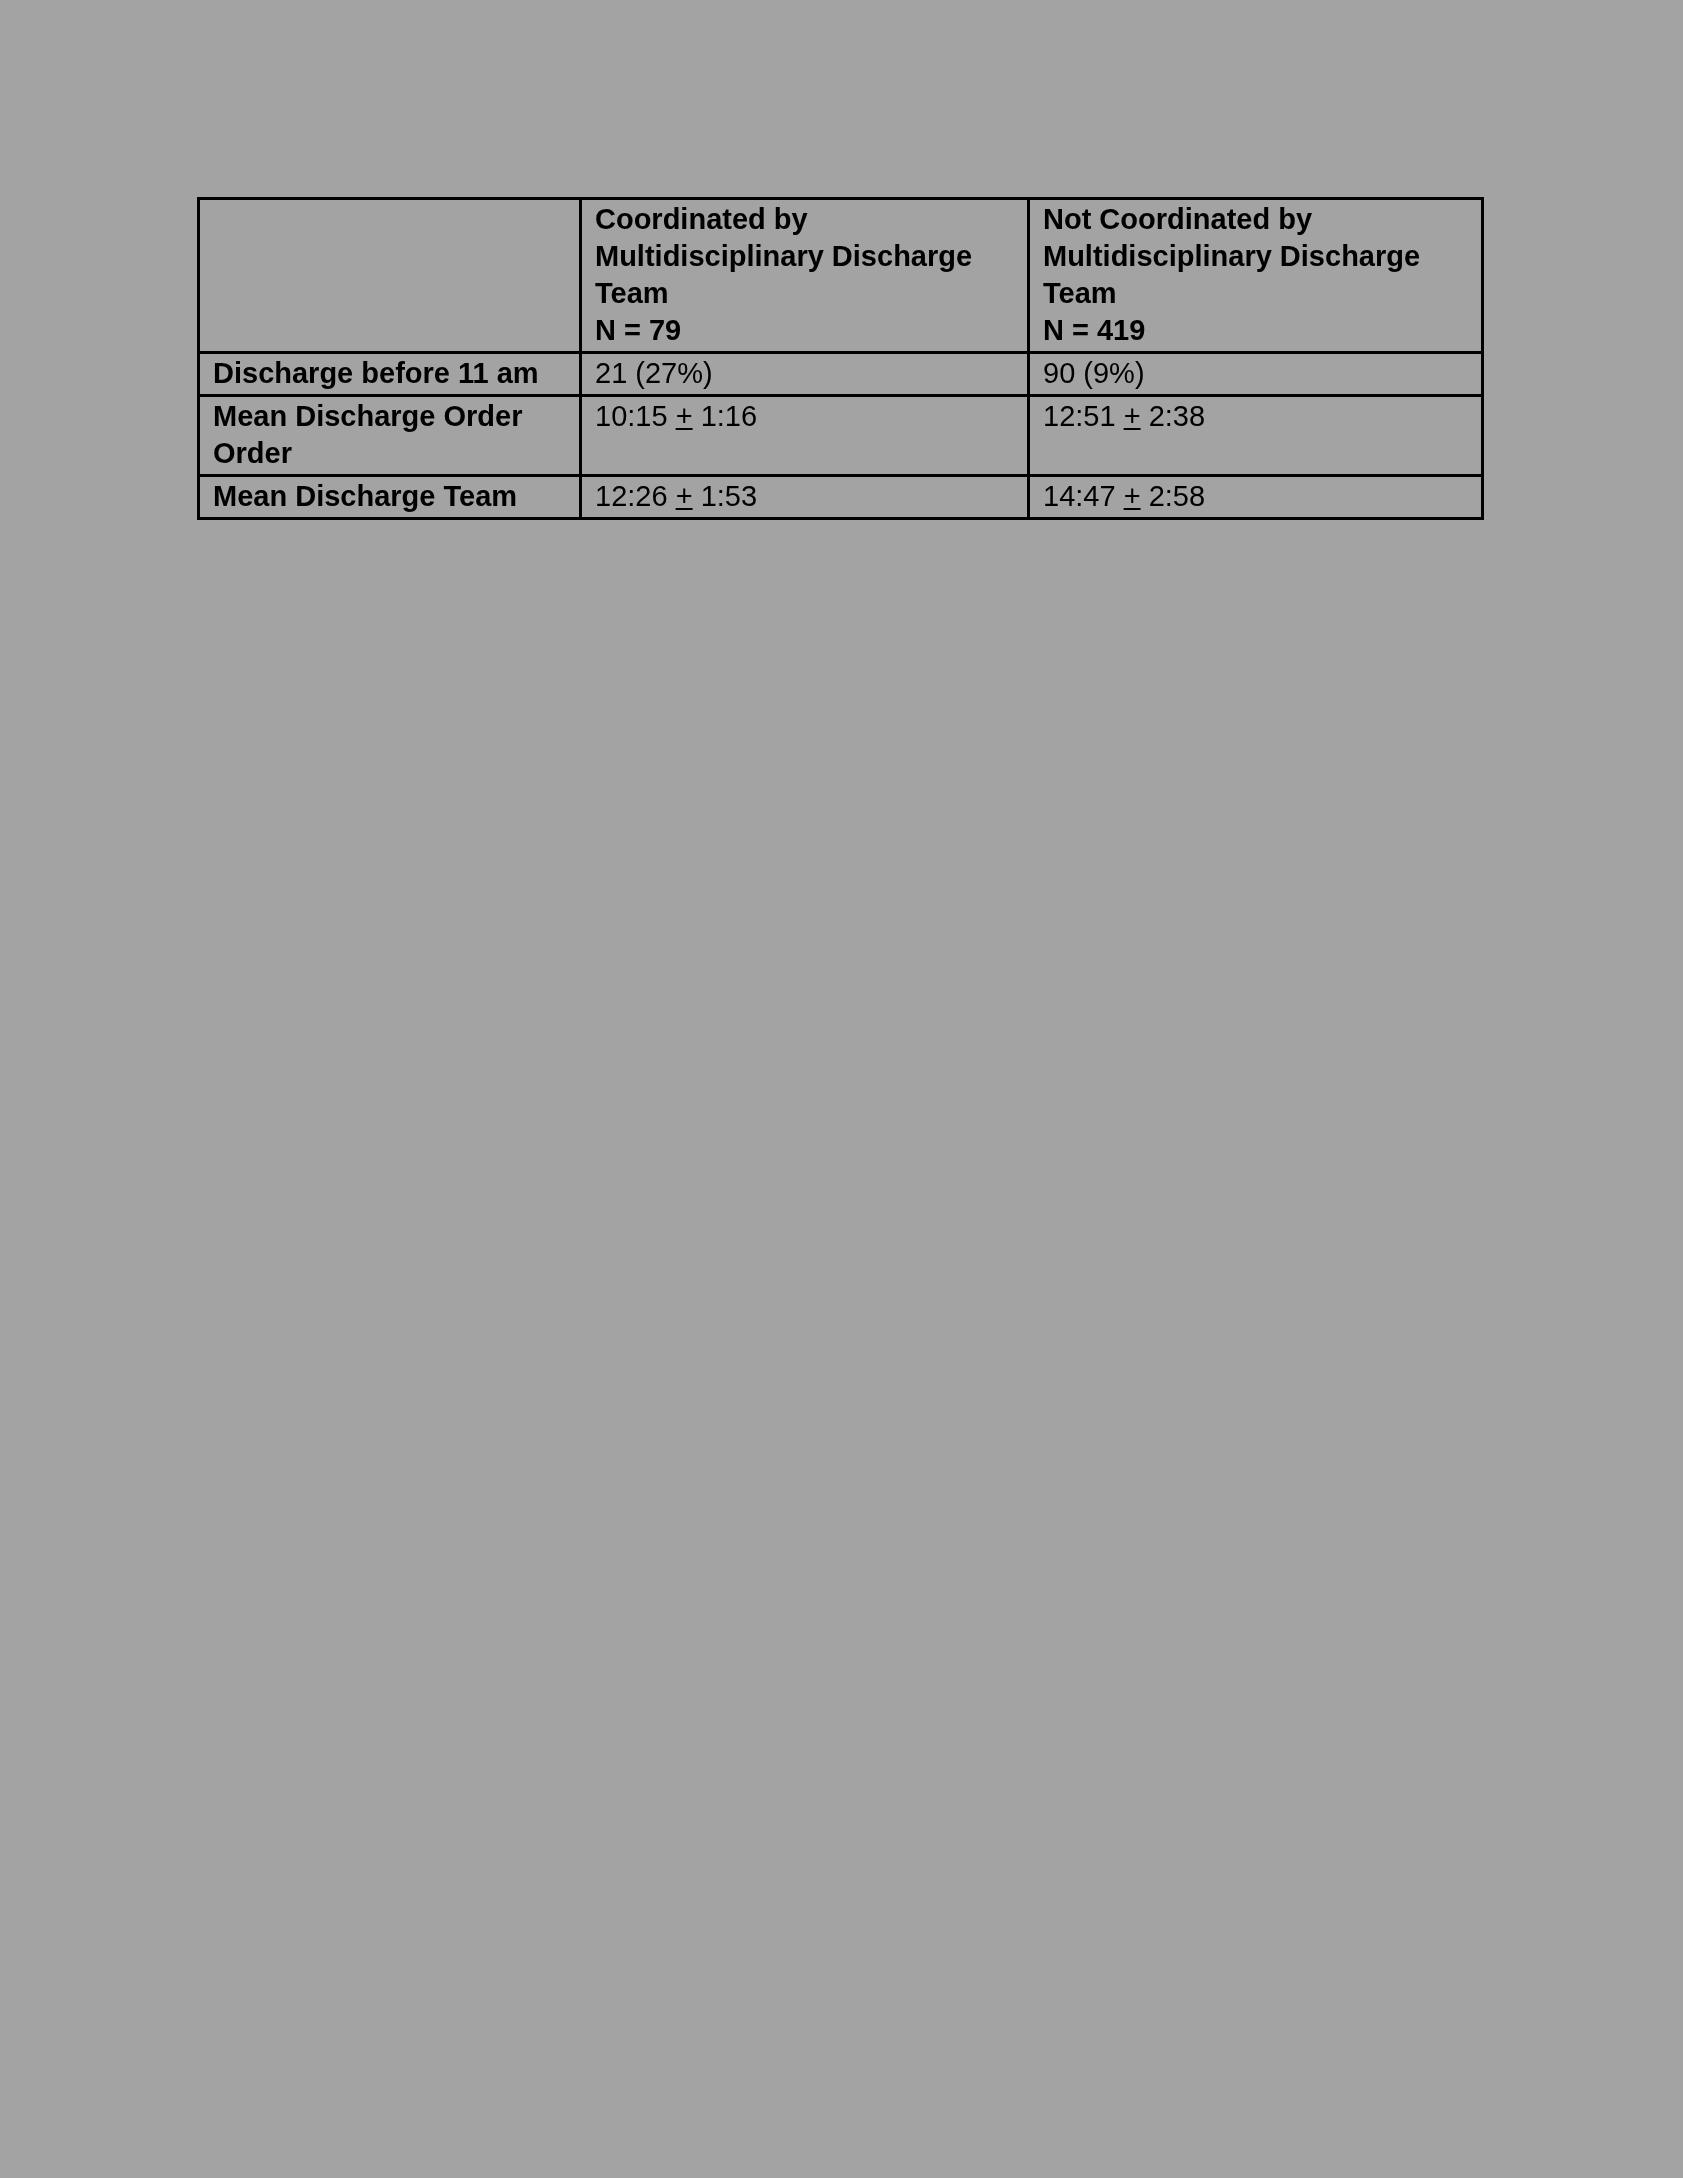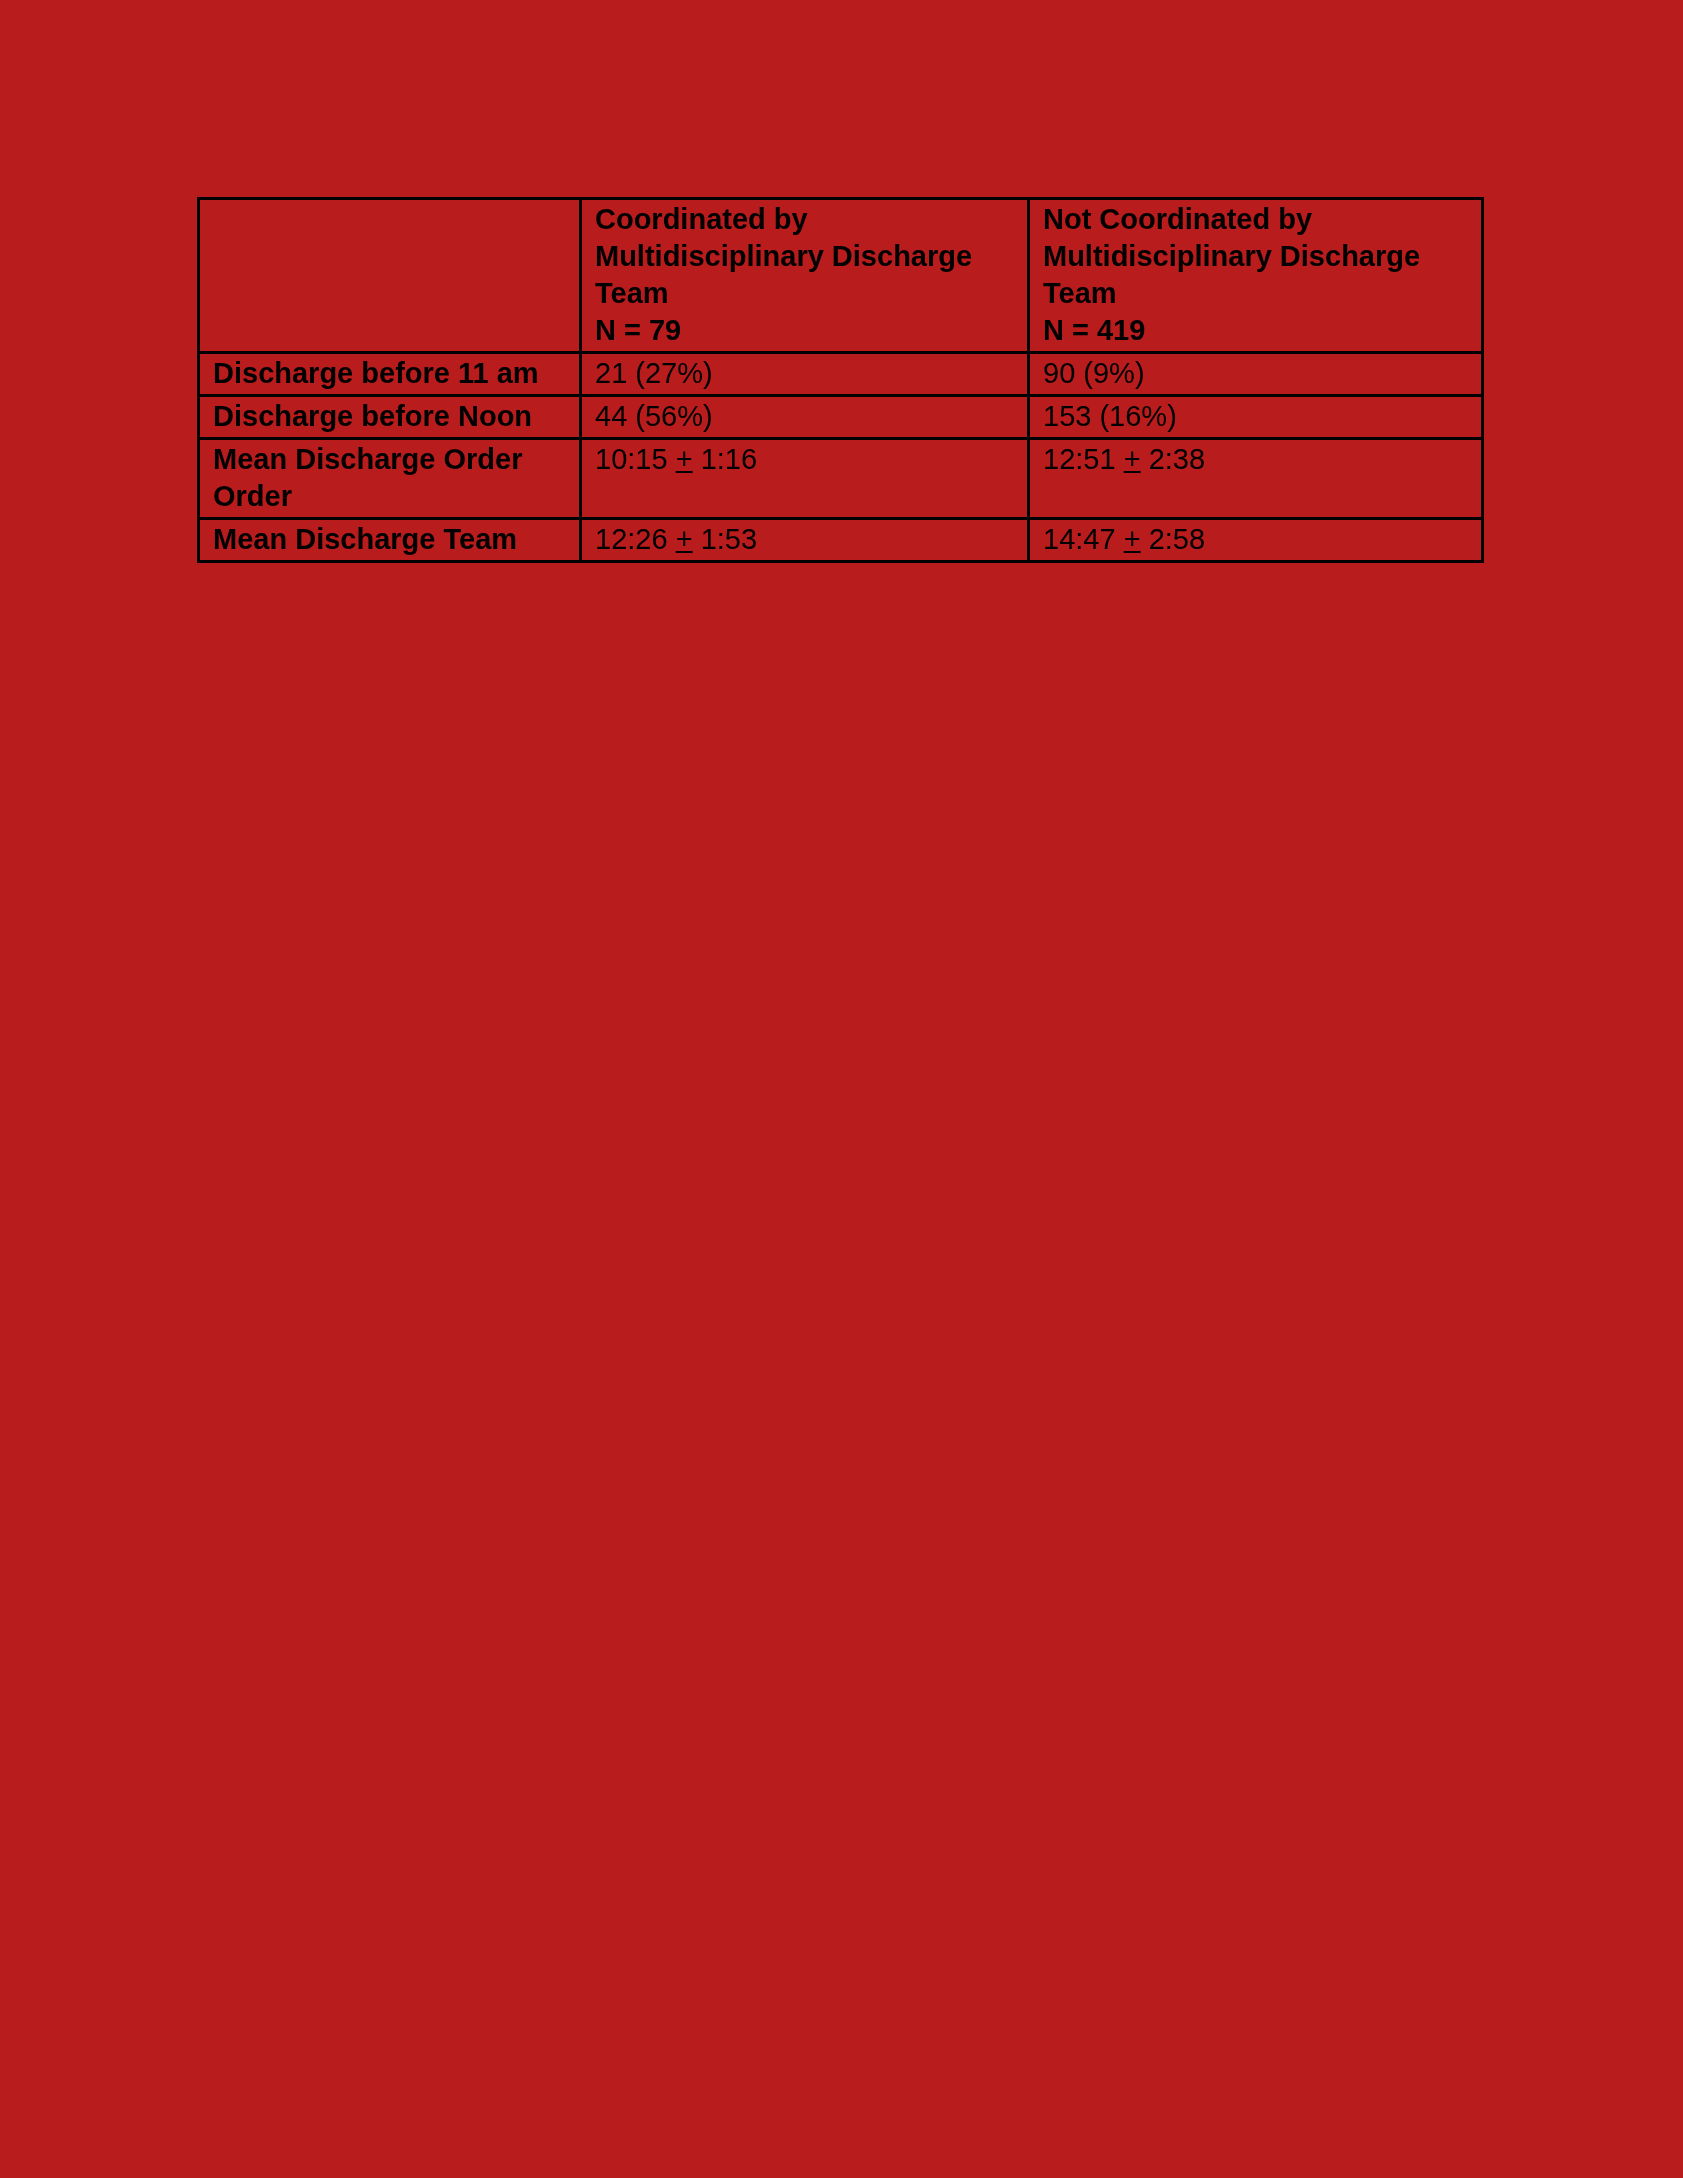--- a/index.html
+++ b/index.html
@@ -4,21 +4,21 @@
 <style>
   html, body {
     margin: 0;
     padding: 0;
     background: #ffffff;
   }
   .page {
     position: relative;
     width: 1683px;
     height: 2178px;
-    background: #b91c1c;
+    background: #a3a3a3;
     font-family: "Liberation Sans", sans-serif;
     color: #000000;
     overflow: hidden;
   }
   table.doc-table {
     position: absolute;
     left: 197px;
     top: 197px;
     width: 1285px;
     border-collapse: collapse;
@@ -71,25 +71,20 @@
           <div>N = 419</div>
         </td>
       </tr>
 
       <tr>
         <td class="label-cell">Discharge before 11 am</td>
         <td class="data-cell">21 (27%)</td>
         <td class="data-cell">90 (9%)</td>
       </tr>
 
-      <tr>
-        <td class="label-cell">Discharge before Noon</td>
-        <td class="data-cell">44 (56%)</td>
-        <td class="data-cell">153 (16%)</td>
-      </tr>
 
       <tr>
         <td class="label-cell">Mean Discharge Order Order</td>
         <td class="data-cell">10:15 <span class="uplus">+</span> 1:16</td>
         <td class="data-cell">12:51 <span class="uplus">+</span> 2:38</td>
       </tr>
 
       <tr>
         <td class="label-cell">Mean Discharge Team</td>
         <td class="data-cell">12:26 <span class="uplus">+</span> 1:53</td>

